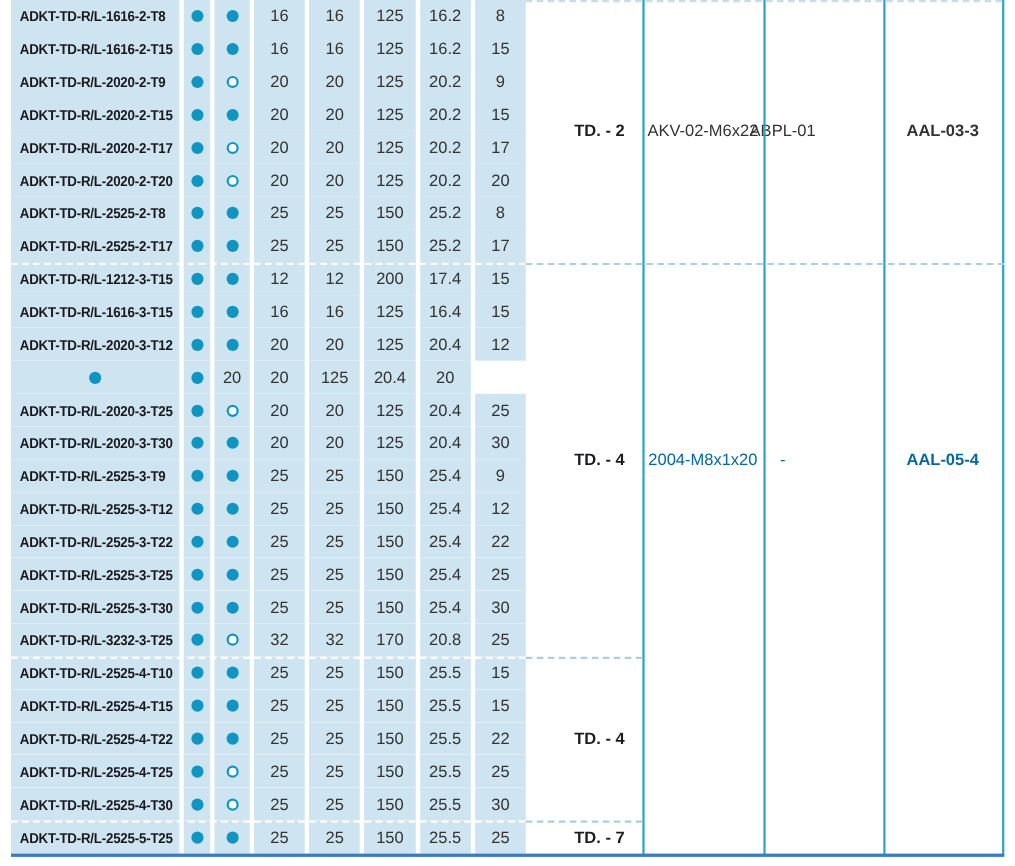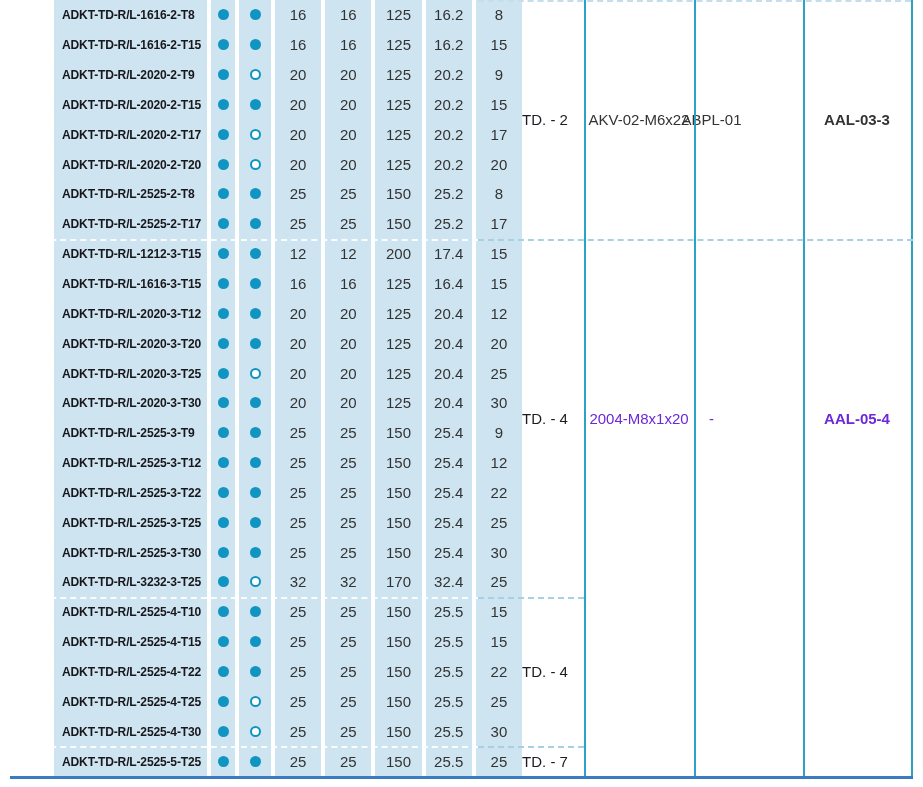--- a/index.html
+++ b/index.html
@@ -6,21 +6,21 @@
   .page {
     position:relative;
     width:923px; height:787px;
     background:#ffffff;
     font-family:"Liberation Sans", sans-serif;
     overflow:hidden;
   }
   
   .left-table {
     position:absolute; left:10px; top:0; width:468px; height:776px;
-    display:flex; flex-direction:column;margin-left:44px;
+    display:flex; flex-direction:column;
   }
   .row {
     flex:1;
     display:grid;
     grid-template-columns:153px 24px 32px repeat(5, 1fr);
     column-gap:4px;
     background:#ffffff;
   }
   .cell {
     background:#cee4f0;
@@ -39,31 +39,31 @@
   }
   .dot.filled { background:#1095c2; }
   .dot.open   { background:#ffffff; border:2px solid #1095c2; }
   
   .td-col {
     position:absolute; left:478px; top:0; width:106px; height:776px;
     display:flex; flex-direction:column;
   }
   .td-cell {
     display:flex; align-items:center; justify-content:center;
-    font-weight:400; font-size:15px; color:#1c1c22;padding-left:28px;
+    font-weight:700; font-size:15px; color:#1c1c22;padding-left:28px;
   }
   .acc-col { position:absolute; top:0; height:776px; }
   .acc-top {
     height:239px; display:flex; align-items:center; justify-content:center;
     font-size:15px; color:#333333;
   }
   .acc-bottom { height:537px; }
   .acc-bottom-inner {
     height:358px; display:flex; align-items:center; justify-content:center;
-    font-size:15px; color:#6d28d9;
+    font-size:15px; color:#0369a1;
   }
   .vline {
     position:absolute; top:0; width:2px; height:777px; background:#2ba2c6;
   }
   .sep { position:absolute; height:0; border-top:2px dashed #a7d0e2; z-index:5; }
   .sep.on-blue { border-top-color:rgba(255,255,255,0.92); }
   .sep.faint { border-top-color:#c6deeb; }
   .bottom-border {
     position:absolute; left:10px; top:776px; width:903px; height:3px;
     background:#3b7cc1;
@@ -245,23 +245,20 @@
     <div class="cell dot-cell">
           <span class="dot filled"></span>
         </div>
     <div class="cell value-cell">20</div>
     <div class="cell value-cell">20</div>
     <div class="cell value-cell">125</div>
     <div class="cell value-cell">20.4</div>
     <div class="cell value-cell">12</div>
   </div>
       <div class="row">
-    <div class="cell name-cell">
-      <span class="name">ADKT-TD-R/L-2020-3-T20</span>
-    </div>
     <div class="cell dot-cell">
           <span class="dot filled"></span>
         </div>
     <div class="cell dot-cell">
           <span class="dot filled"></span>
         </div>
     <div class="cell value-cell">20</div>
     <div class="cell value-cell">20</div>
     <div class="cell value-cell">125</div>
     <div class="cell value-cell">20.4</div>
@@ -385,21 +382,21 @@
     </div>
     <div class="cell dot-cell">
           <span class="dot filled"></span>
         </div>
     <div class="cell dot-cell">
           <span class="dot open"></span>
         </div>
     <div class="cell value-cell">32</div>
     <div class="cell value-cell">32</div>
     <div class="cell value-cell">170</div>
-    <div class="cell value-cell">32.4</div>
+    <div class="cell value-cell">20.8</div>
     <div class="cell value-cell">25</div>
   </div>
       <div class="row">
     <div class="cell name-cell">
       <span class="name">ADKT-TD-R/L-2525-4-T10</span>
     </div>
     <div class="cell dot-cell">
           <span class="dot filled"></span>
         </div>
     <div class="cell dot-cell">

